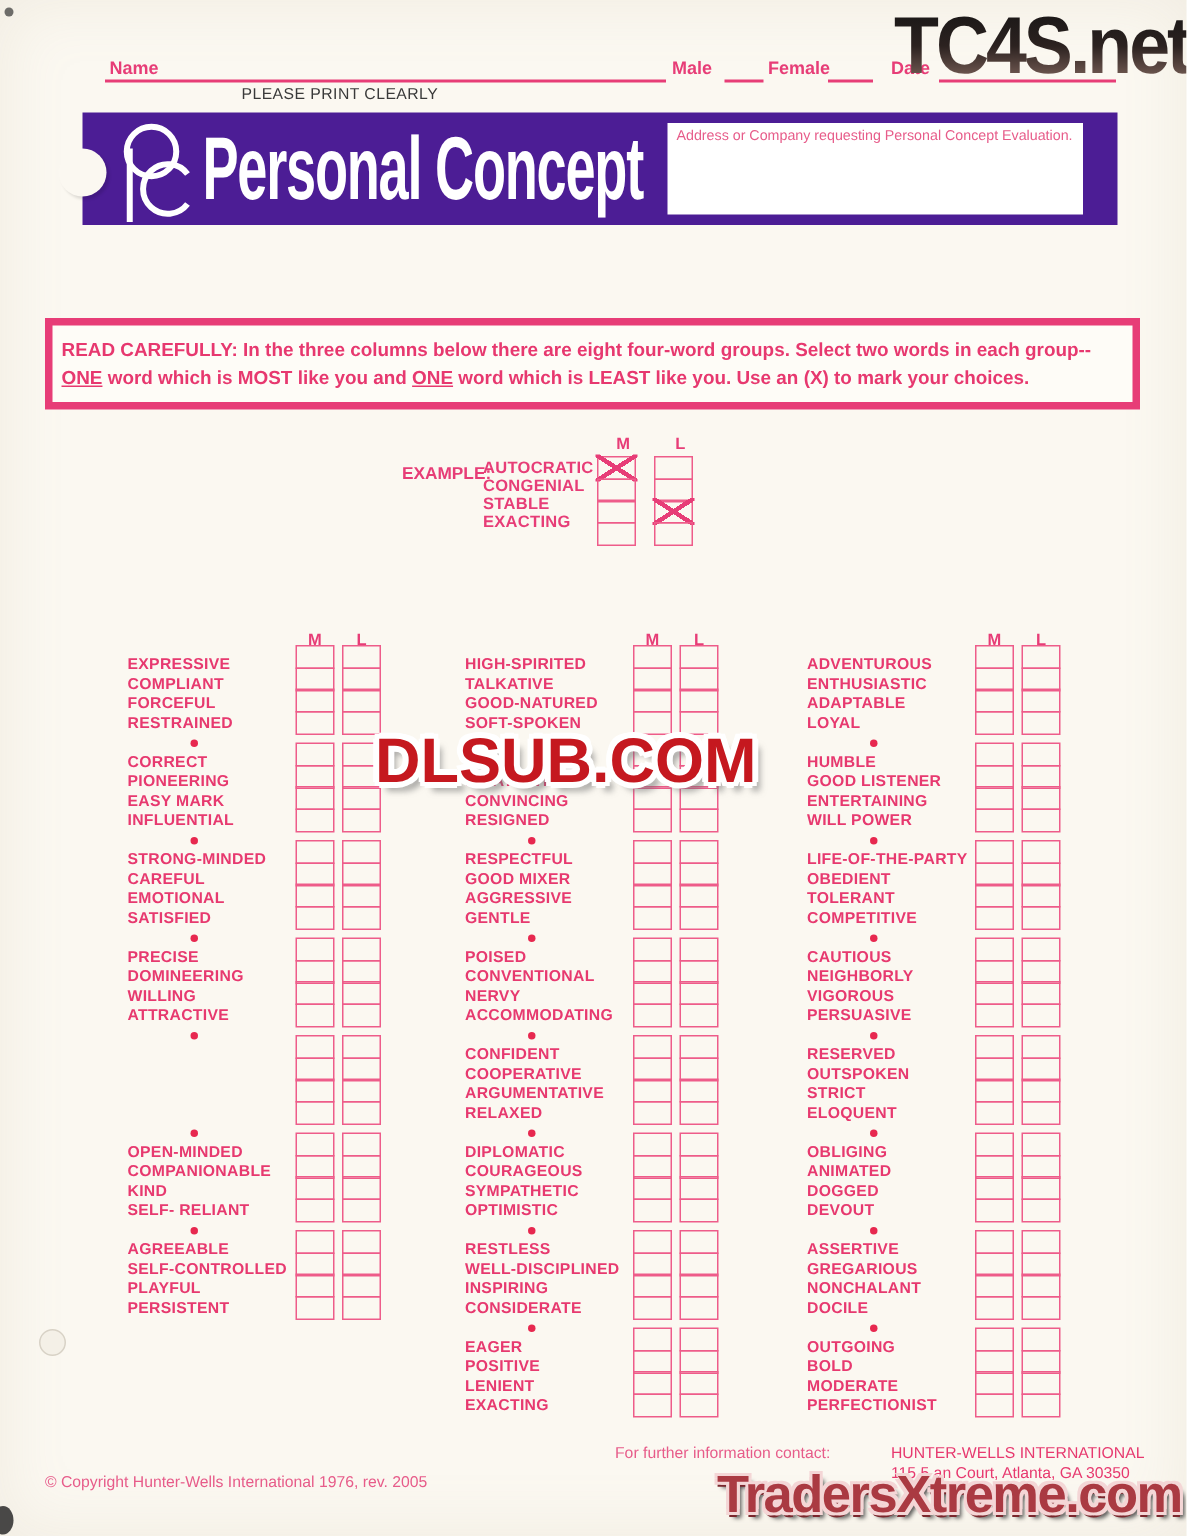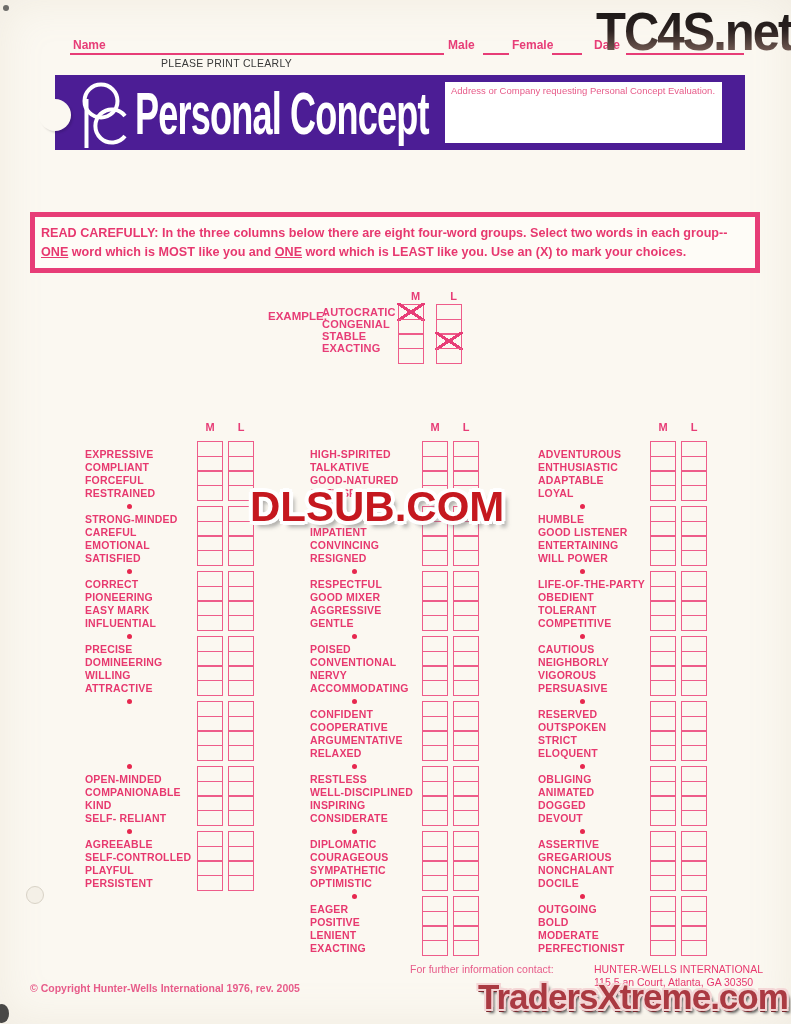--- a/index.html
+++ b/index.html
@@ -39,21 +39,21 @@
   .ex-boxes .box{width:30px;height:14px;border:2px solid #ec4d80;margin-bottom:-2px;}
   
   .box{box-sizing:border-box;background:transparent;position:relative;}
   .box.marked::before{content:"";position:absolute;inset:-2px;
      background:linear-gradient(to top right,transparent 45%,#e73d77 45%,#e73d77 55%,transparent 55%),
                 linear-gradient(to bottom right,transparent 45%,#e73d77 45%,#e73d77 55%,transparent 55%);}
   
   .form-col{position:absolute;top:421px;width:185px;}
   .col-head{position:absolute;top:0;width:26px;text-align:center;font-size:11px;font-weight:bold;color:#e73d77;}
   .col-head.m{left:112px;} .col-head.l{left:143px;}
-  .groups{position:relative;margin-top:27px;}
+  .groups{position:relative;margin-top:16px;}
   .group{position:relative;height:65px;}
   .word{height:13px;line-height:13px;font-size:10.5px;font-weight:bold;color:#e7396f;letter-spacing:.2px;white-space:nowrap;}
   .grid{position:absolute;left:112px;top:-7px;display:flex;gap:5px;}
   .boxcol .box{width:26px;height:16px;border:1.5px solid #ee5c8a;margin-bottom:-1.5px;}
   .bullet{position:absolute;left:42px;top:56px;width:5px;height:5px;border-radius:50%;background:#e7284f;}
   
   .dlsub{position:absolute;left:250px;top:483px;z-index:50;font-size:42px;font-weight:bold;letter-spacing:0px;
          color:#c5181f;white-space:nowrap;
          text-shadow:-3px -3px 0 #fff,3px -3px 0 #fff,-3px 3px 0 #fff,3px 3px 0 #fff,
                      -4px 0 0 #fff,4px 0 0 #fff,0 -4px 0 #fff,0 4px 0 #fff,
@@ -160,47 +160,47 @@
                 <div class="box"></div>
                 <div class="box"></div>
                 <div class="box"></div>
                 <div class="box"></div>
               </div>
             </div>
             <div class="bullet"></div>
           </div>
           <div class="group">
             <div class="words">
+              <div class="word">CORRECT</div>
+              <div class="word">PIONEERING</div>
+              <div class="word">EASY MARK</div>
+              <div class="word">INFLUENTIAL</div>
+            </div>
+            <div class="grid">
+              <div class="boxcol">
+                <div class="box"></div>
+                <div class="box"></div>
+                <div class="box"></div>
+                <div class="box"></div>
+              </div>
+              <div class="boxcol">
+                <div class="box"></div>
+                <div class="box"></div>
+                <div class="box"></div>
+                <div class="box"></div>
+              </div>
+            </div>
+            <div class="bullet"></div>
+          </div>
+          <div class="group">
+            <div class="words">
               <div class="word">STRONG-MINDED</div>
               <div class="word">CAREFUL</div>
               <div class="word">EMOTIONAL</div>
               <div class="word">SATISFIED</div>
-            </div>
-            <div class="grid">
-              <div class="boxcol">
-                <div class="box"></div>
-                <div class="box"></div>
-                <div class="box"></div>
-                <div class="box"></div>
-              </div>
-              <div class="boxcol">
-                <div class="box"></div>
-                <div class="box"></div>
-                <div class="box"></div>
-                <div class="box"></div>
-              </div>
-            </div>
-            <div class="bullet"></div>
-          </div>
-          <div class="group">
-            <div class="words">
-              <div class="word">CORRECT</div>
-              <div class="word">PIONEERING</div>
-              <div class="word">EASY MARK</div>
-              <div class="word">INFLUENTIAL</div>
             </div>
             <div class="grid">
               <div class="boxcol">
                 <div class="box"></div>
                 <div class="box"></div>
                 <div class="box"></div>
                 <div class="box"></div>
               </div>
               <div class="boxcol">
                 <div class="box"></div>
@@ -412,47 +412,47 @@
                 <div class="box"></div>
                 <div class="box"></div>
                 <div class="box"></div>
                 <div class="box"></div>
               </div>
             </div>
             <div class="bullet"></div>
           </div>
           <div class="group">
             <div class="words">
+              <div class="word">DIPLOMATIC</div>
+              <div class="word">COURAGEOUS</div>
+              <div class="word">SYMPATHETIC</div>
+              <div class="word">OPTIMISTIC</div>
+            </div>
+            <div class="grid">
+              <div class="boxcol">
+                <div class="box"></div>
+                <div class="box"></div>
+                <div class="box"></div>
+                <div class="box"></div>
+              </div>
+              <div class="boxcol">
+                <div class="box"></div>
+                <div class="box"></div>
+                <div class="box"></div>
+                <div class="box"></div>
+              </div>
+            </div>
+            <div class="bullet"></div>
+          </div>
+          <div class="group">
+            <div class="words">
               <div class="word">RESTLESS</div>
               <div class="word">WELL-DISCIPLINED</div>
               <div class="word">INSPIRING</div>
               <div class="word">CONSIDERATE</div>
-            </div>
-            <div class="grid">
-              <div class="boxcol">
-                <div class="box"></div>
-                <div class="box"></div>
-                <div class="box"></div>
-                <div class="box"></div>
-              </div>
-              <div class="boxcol">
-                <div class="box"></div>
-                <div class="box"></div>
-                <div class="box"></div>
-                <div class="box"></div>
-              </div>
-            </div>
-            <div class="bullet"></div>
-          </div>
-          <div class="group">
-            <div class="words">
-              <div class="word">DIPLOMATIC</div>
-              <div class="word">COURAGEOUS</div>
-              <div class="word">SYMPATHETIC</div>
-              <div class="word">OPTIMISTIC</div>
             </div>
             <div class="grid">
               <div class="boxcol">
                 <div class="box"></div>
                 <div class="box"></div>
                 <div class="box"></div>
                 <div class="box"></div>
               </div>
               <div class="boxcol">
                 <div class="box"></div>
@@ -676,19 +676,19 @@
           </div>
         </div>
       </div>
     </div>
 
   <div class="dlsub">DLSUB.COM</div>
 
   <span class="foot" style="left:410px;top:963px;">For further information contact:</span>
   <span class="foot bold" style="left:566px;top:963px;">HUNTER-WELLS INTERNATIONAL</span>
   <span class="foot bold" style="left:566px;top:976px;">115 5 an Court, Atlanta, GA 30350</span>
-  <span class="foot" style="left:30px;top:982px;font-weight:bold;">© Copyright Hunter-Wells International 1976, rev. 2005</span>
+  <span class="foot" style="left:30px;top:982px;">© Copyright Hunter-Wells International 1976, rev. 2005</span>
 
   <div class="traders">TradersXtreme.com</div>
 
   <div class="punch2"></div>
   <div class="smudge-bl"></div>
 </div>
 
 </body></html>

